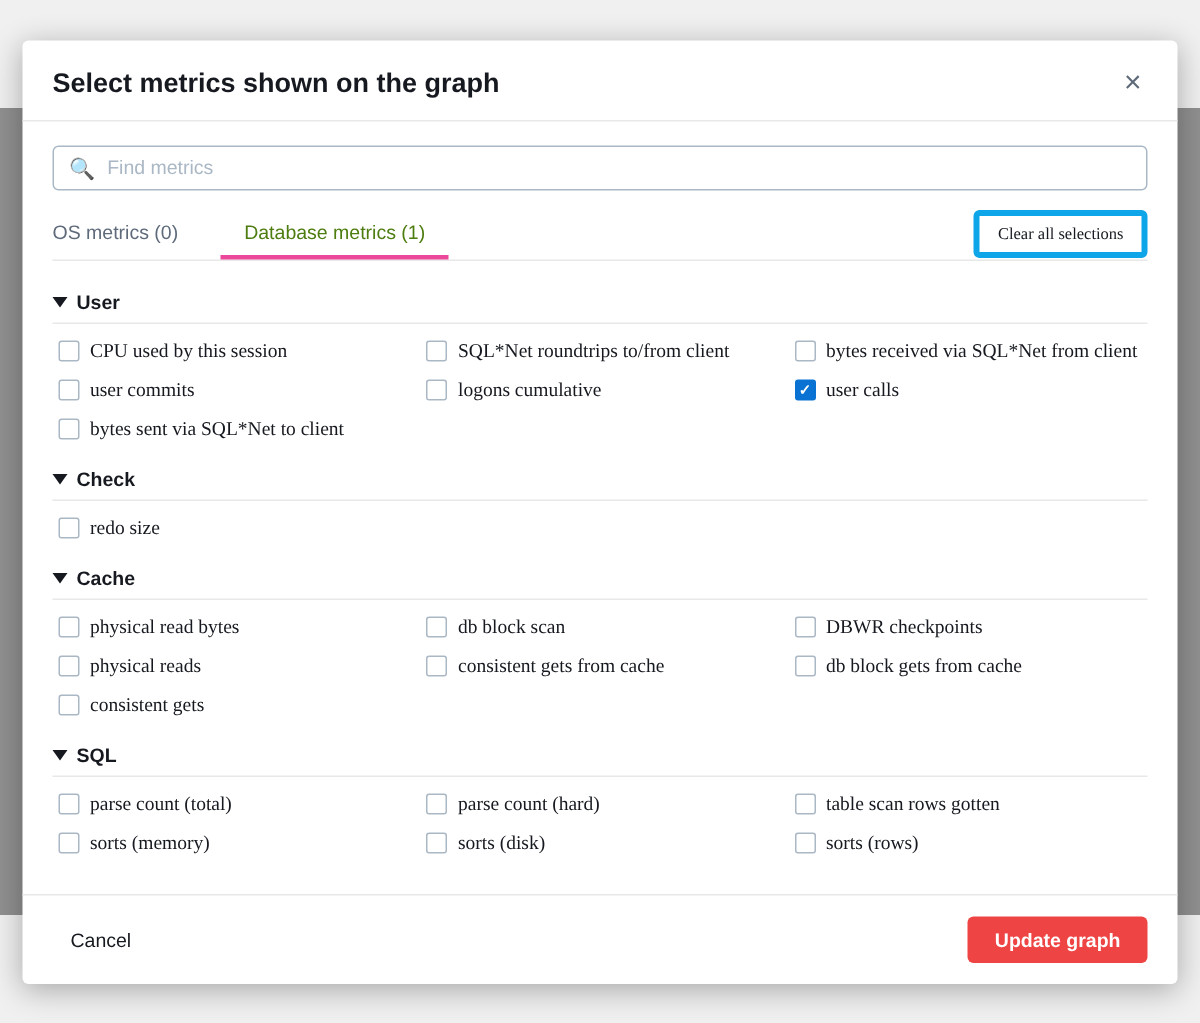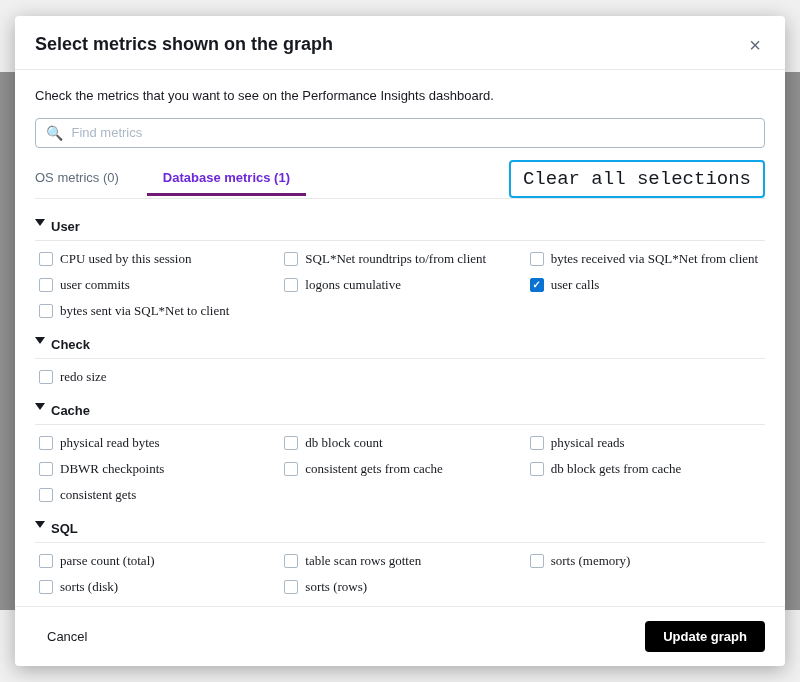--- a/index.html
+++ b/index.html
@@ -101,45 +101,46 @@
       font-size: 13px;
       color: #5f6b7a;
       border-bottom: 3px solid transparent;
       background: none;
       border-top: none;
       border-left: none;
       border-right: none;
       font-family: inherit;
     }
     .tab.active {
-      color: #6d28d9;
-      border-bottom: 3px solid #701a75;
-      font-weight: 700;
+      color: #4d7c0f;
+      border-bottom: 3px solid #ec4899;
+      font-weight: 400;
     }
     .tab:first-child { padding-left: 0; }
     .clear-btn {
-      border: 2px solid #0ea5e9;
+      border: 4px solid #0ea5e9;
       background: #fff;
       border-radius: 4px;
       padding: 6px 12px;
       cursor: pointer;
-      font-size: 19px;
-      color: #16191f;
-      font-family: Liberation Mono, monospace;
+      font-size: 11px;
+      color: #16191f;
+      font-family: Liberation Serif, serif;
     }
     .metrics-content {
       display: flex;
       flex-direction: column;
       gap: 0;
     }
     .section {
       margin-bottom: 8px;
     }
     .section-header {
       display: flex;
+      align-items: center;
       gap: 6px;
       padding: 8px 0 6px 0;
       font-weight: 600;
       color: #16191f;
       font-size: 13px;
       border-bottom: 1px solid #e8e8e8;
       margin-bottom: 8px;
     }
     .triangle {
       width: 0; height: 0;
@@ -196,21 +197,21 @@
     .cancel-btn {
       background: none;
       border: none;
       cursor: pointer;
       font-size: 13px;
       color: #16191f;
       font-family: inherit;
       padding: 6px 12px;
     }
     .update-btn {
-      background: #000000;
+      background: #ef4444;
       color: #fff;
       border: none;
       border-radius: 4px;
       padding: 8px 18px;
       cursor: pointer;
       font-size: 13px;
       font-weight: 600;
       font-family: inherit;
     }
   </style>
@@ -220,21 +221,20 @@
 <div class="modal-overlay">
   <div class="modal">
 
     <div class="modal-header">
       <span class="modal-title">Select metrics shown on the graph</span>
       <button class="close-btn">×</button>
     </div>
 
     <div class="modal-body">
 
-      <p class="description">Check the metrics that you want to see on the Performance Insights dashboard.</p>
 
       <div class="search-bar">
         <span class="search-icon">🔍</span>
         <input class="search-input" type="text" placeholder="Find metrics" style="">
       </div>
 
       <div class="tabs-row">
         <div class="tabs">
           <button class="tab">OS metrics (0)</button>
           <button class="tab active">Database metrics (1)</button>
@@ -299,29 +299,29 @@
             <span class="triangle"></span>
             <span>Cache</span>
           </div>
           <div class="metrics-grid">
             <div class="metric-item">
               <div class="checkbox"></div>
               <span>physical read bytes</span>
             </div>
             <div class="metric-item">
               <div class="checkbox"></div>
-              <span>db block count</span>
+              <span>db block scan</span>
+            </div>
+            <div class="metric-item">
+              <div class="checkbox"></div>
+              <span>DBWR checkpoints</span>
             </div>
             <div class="metric-item">
               <div class="checkbox"></div>
               <span>physical reads</span>
-            </div>
-            <div class="metric-item">
-              <div class="checkbox"></div>
-              <span>DBWR checkpoints</span>
             </div>
             <div class="metric-item">
               <div class="checkbox"></div>
               <span>consistent gets from cache</span>
             </div>
             <div class="metric-item">
               <div class="checkbox"></div>
               <span>db block gets from cache</span>
             </div>
             <div class="metric-item">
@@ -333,20 +333,24 @@
 
         <div class="section">
           <div class="section-header">
             <span class="triangle"></span>
             <span>SQL</span>
           </div>
           <div class="metrics-grid">
             <div class="metric-item">
               <div class="checkbox"></div>
               <span>parse count (total)</span>
+            </div>
+            <div class="metric-item">
+              <div class="checkbox"></div>
+              <span>parse count (hard)</span>
             </div>
             <div class="metric-item">
               <div class="checkbox"></div>
               <span>table scan rows gotten</span>
             </div>
             <div class="metric-item">
               <div class="checkbox"></div>
               <span>sorts (memory)</span>
             </div>
             <div class="metric-item">

